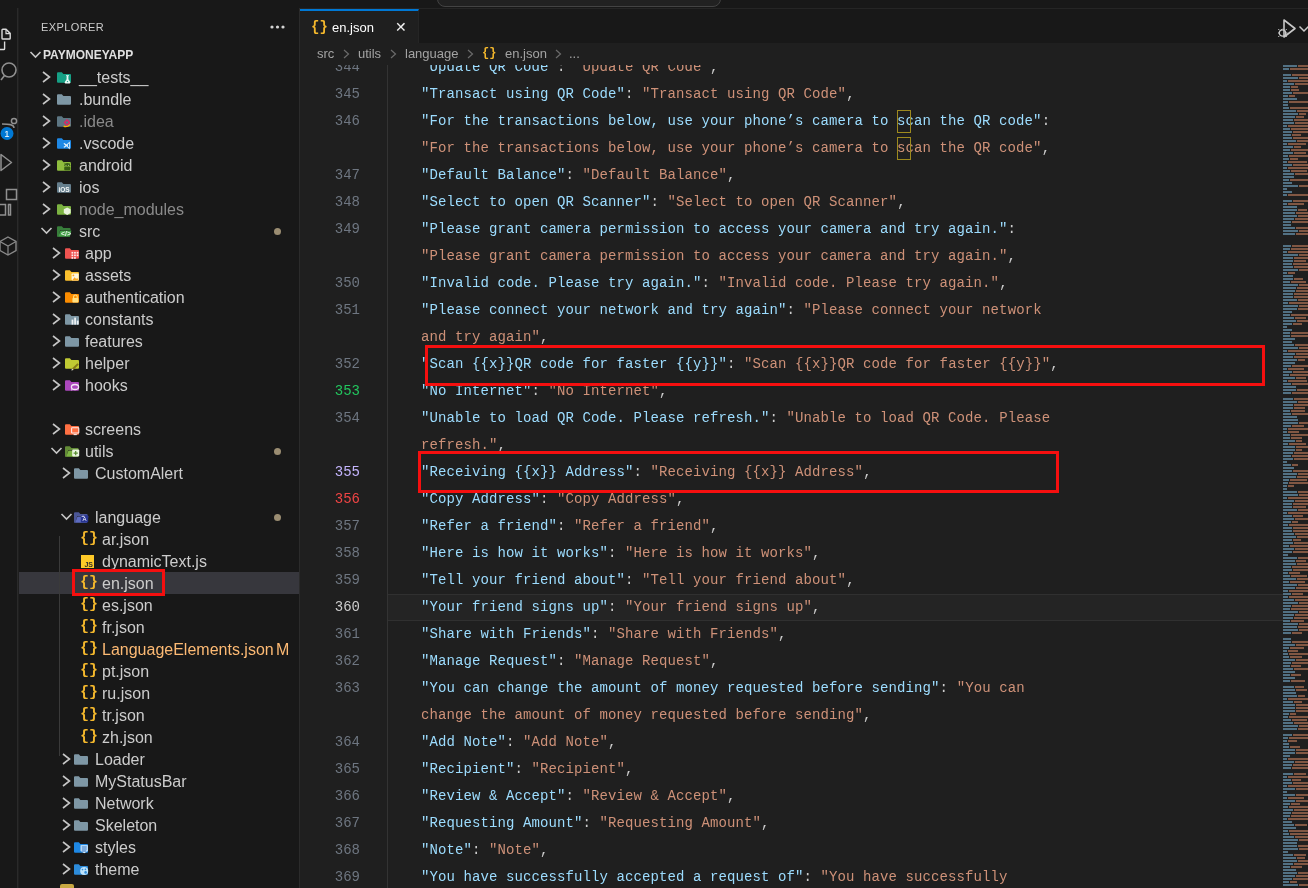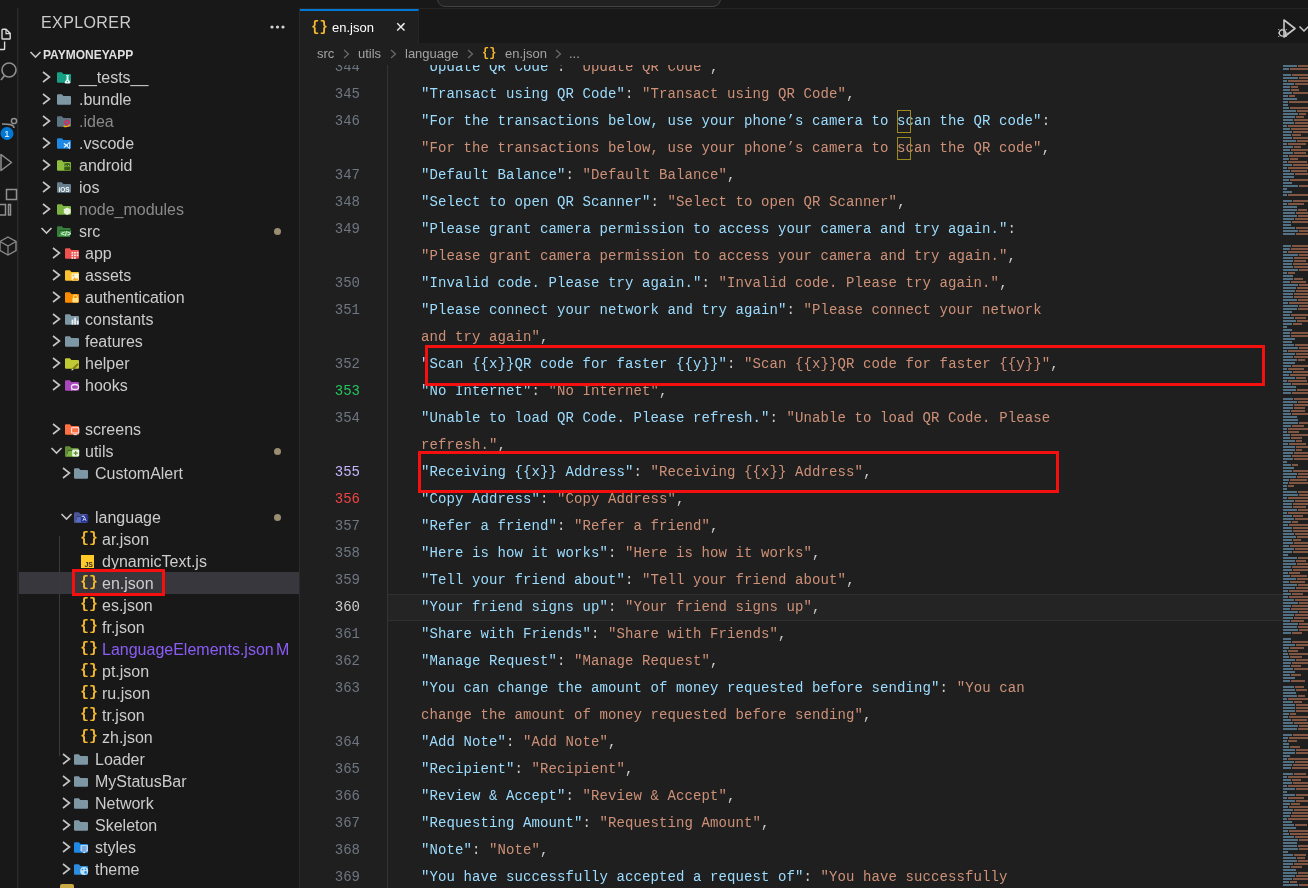--- a/index.html
+++ b/index.html
@@ -5,21 +5,21 @@
 font-family:"Liberation Sans",sans-serif}
 .a{position:absolute}
 #title{left:0;top:0;width:1308px;height:8px;background:#181818}
 #cc{left:437px;top:-12px;width:284px;height:19px;background:#212121;
 border:1px solid #434343;border-radius:8px}
 #abar{left:0;top:8px;width:18px;height:880px;background:#181818;border-right:1px solid #2a2a2a}
 #sbar{left:19px;top:8px;width:281px;height:880px;background:#181818;border-right:1px solid #2b2b2b;overflow:hidden}
 #sbar .row{position:absolute;left:0;width:281px;height:22px}
 #sbar .lbl{position:absolute;top:3px;font-size:16px;color:#cccccc;white-space:nowrap}
 #sbar .dim{color:#8a8a8a}
-#sbar .mod{color:#8b5cf6}
+#sbar .mod{color:#fdba74}
 #sbar svg{position:absolute}
 .chev{position:absolute;top:3px}
 #editor{left:300px;top:8px;width:1008px;height:880px;background:#1f1f1f;overflow:hidden}
 #tabstrip{position:absolute;left:0;top:0;width:1008px;height:35px;background:#181818;border-top:1px solid #252525}
 #tab{position:absolute;left:0;top:0;width:119px;height:35px;background:#1f1f1f;border-top:2px solid #0078d4;border-right:1px solid #252525}
 #code{position:absolute;left:0;top:35px;width:1008px;height:845px;overflow:hidden;
 font-family:"Liberation Mono",monospace;font-size:14px;line-height:27px}
 .ln{position:absolute;left:0;width:60px;text-align:right;color:#6e7681;height:27px}
 .cl{position:absolute;left:87px;white-space:pre;height:27px;letter-spacing:0.1px}
 .k{color:#9cdcfe}.v{color:#ce9178}.p{color:#cccccc}
@@ -54,21 +54,21 @@
 <rect x="6.5" y="1.5" width="10" height="10" fill="none" stroke="#909090" stroke-width="1.5"></rect>
 <rect x="-5" y="16.5" width="10.5" height="10.5" fill="none" stroke="#909090" stroke-width="1.5"></rect>
 <rect x="8.5" y="16.5" width="2" height="10.5" fill="none" stroke="#909090" stroke-width="1.5"></rect>
 </svg>
 <svg class="a" style="left:0px;top:227px" width="19" height="26" viewBox="0 0 19 26">
 <path d="M8 2 L16 6.5 V15.5 L8 20 L0 15.5 V6.5 Z" fill="none" stroke="#8a8a8a" stroke-width="1.4"></path>
 <path d="M0 6.5 L8 11 L16 6.5 M8 11 V20" fill="none" stroke="#8a8a8a" stroke-width="1.2"></path>
 </svg>
 </div>
 <div class="a" id="sbar">
-<div class="a" style="left:22px;top:6px;font-size:16px;color:#cccccc;letter-spacing:0.4px">EXPLORER</div>
+<div class="a" style="left:22px;top:13px;font-size:11px;color:#cccccc;letter-spacing:0.4px">EXPLORER</div>
 <svg class="a" style="left:248px;top:14px" width="40" height="10" viewBox="0 0 40 10">
       <g fill="#d4d4d4">
         <circle cx="5" cy="5" r="1.6"></circle>
         <circle cx="10.5" cy="5" r="1.6"></circle>
         <circle cx="16" cy="5" r="1.6"></circle>
       </g>
     </svg>
 <div class="row" style="top:36px">
       <svg class="chev" style="left:8px" width="16" height="16" viewBox="0 0 16 16">
         <path d="M3.5 5 L8.5 10 L13.5 5" fill="none" stroke="#c6c6c6" stroke-width="1.6"></path>

